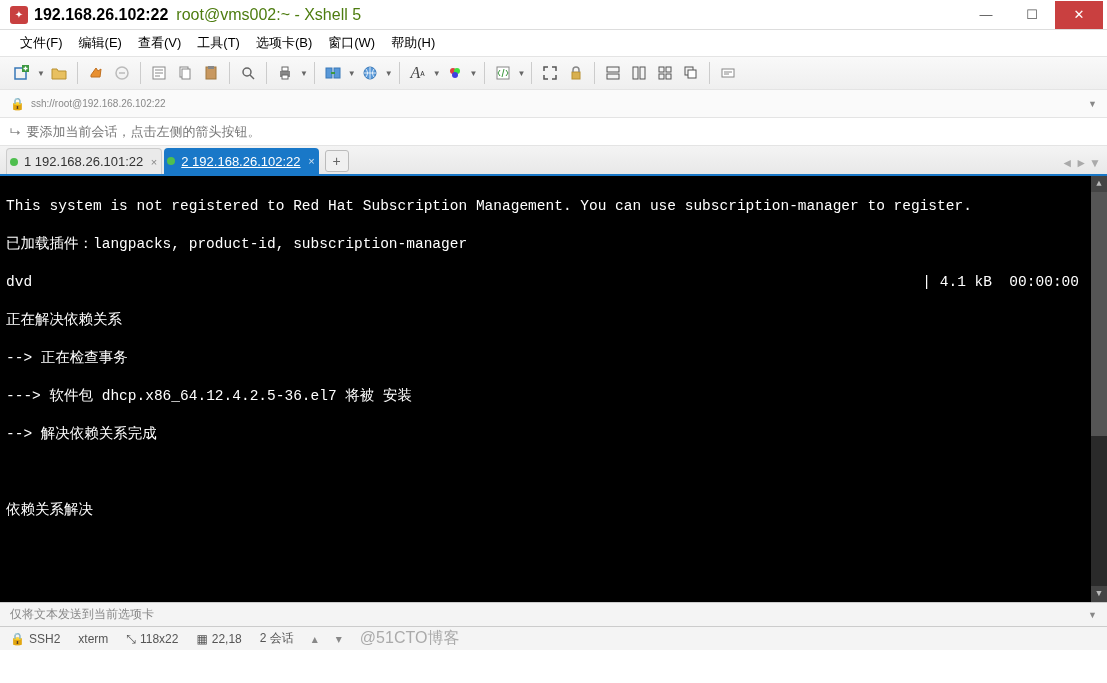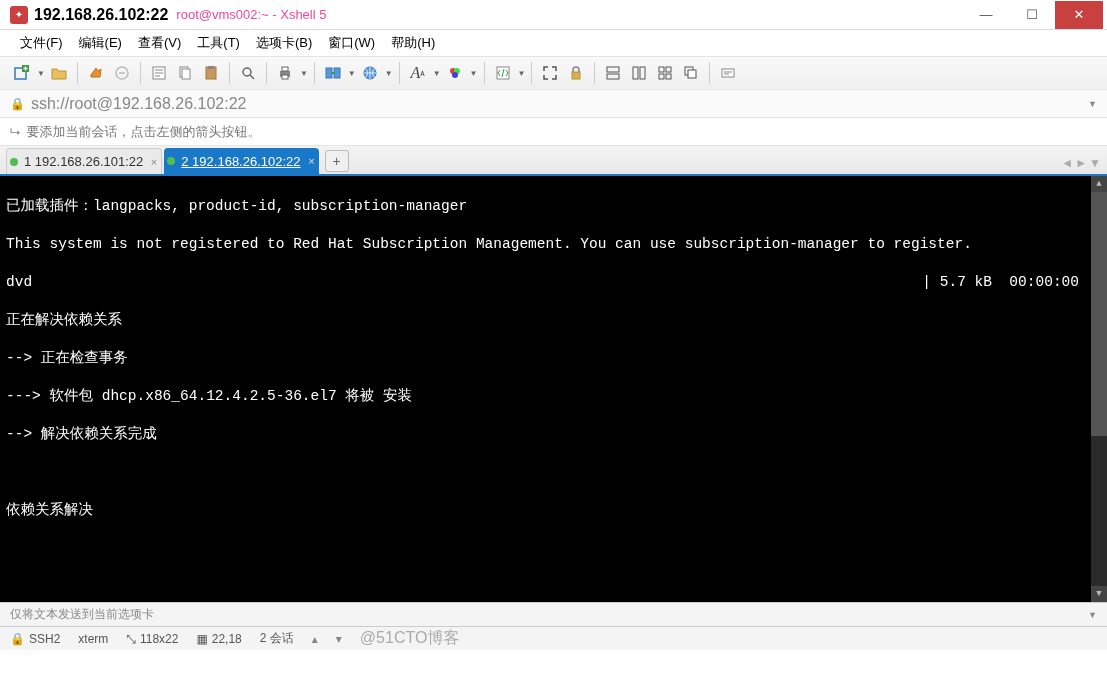--- a/index.html
+++ b/index.html
@@ -1,37 +1,37 @@
 <!DOCTYPE html>
 <html><head>
 <meta charset="utf-8">
 <style>
 * { margin: 0; padding: 0; box-sizing: border-box; }
 body { font-family: "Microsoft YaHei", Arial, sans-serif; font-size: 13px; background: #fff; width: 1107px; height: 683px; overflow: hidden; position: relative; }
 
 .titlebar { height: 30px; background: #fff; border-bottom: 1px solid #ddd; display: flex; align-items: center; padding: 0 4px; }
 .titlebar .app-icon { width: 18px; height: 18px; background: #c84040; border-radius: 3px; margin: 0 6px; display: flex; align-items: center; justify-content: center; font-size: 10px; color: #fff; }
 .titlebar .title-main { font-weight: bold; color: #000; font-size: 16px; margin-right: 8px; }
-.titlebar .title-sub { color: #ec4899; font-size: 13px; text-align: center; }
+.titlebar .title-sub { color: #4d7c0f; font-size: 16px; text-align: center; }
 .titlebar .win-controls { margin-left: auto; display: flex; }
 .titlebar .win-btn { width: 46px; height: 28px; display: flex; align-items: center; justify-content: center; color: #555; font-size: 13px; }
 .titlebar .win-btn.close { background: #c94040; color: #fff; width: 48px; }
 
 .menubar { height: 26px; display: flex; align-items: center; padding: 0 14px; gap: 4px; }
 .menubar .menu-item { padding: 2px 6px; color: #000; font-size: 13px; }
 
 .toolbar { height: 34px; display: flex; align-items: center; padding: 0 10px; gap: 2px; border-top: 1px solid #e4e4e4; border-bottom: 1px solid #e4e4e4; background: linear-gradient(#f9f9f9,#efefef); }
 .toolbar .tb-btn { width: 24px; height: 24px; display: flex; align-items: center; justify-content: center; color: #555; position: relative; }
 .toolbar .tb-sep { width: 1px; height: 22px; background: #ccc; margin: 0 4px; }
 .toolbar .tb-drop { font-size: 8px; color: #666; margin-left: 1px; }
 .toolbar svg { width: 16px; height: 16px; }
 
 .address-bar { height: 28px; display: flex; align-items: center; padding: 0 10px; border-bottom: 1px solid #e4e4e4; background: #fafafa; }
 .address-bar .lock { color: #8a8; font-size: 12px; margin-right: 6px; }
-.address-bar .addr-text { color: #888; font-size: 16px; flex: 1; }
+.address-bar .addr-text { color: #888; font-size: 10px; flex: 1; }
 .address-bar .drop { color: #888; font-size: 9px; }
 
 .hint-bar { height: 28px; display: flex; align-items: center; padding: 0 10px; border-bottom: 1px solid #e4e4e4; color: #777; font-size: 13px; gap: 6px; }
 .hint-bar .hint-icon { color: #888; }
 
 .tab-bar { height: 30px; display: flex; align-items: flex-end; background: linear-gradient(#f4f4f4,#e8e8e8); border-bottom: 2px solid #1978c8; padding: 0 6px; position: relative; }
 .tab-bar .tab { height: 26px; padding: 0 18px 0 3px; display: flex; align-items: center; gap: 6px; font-size: 13px; border-top-left-radius: 4px; border-top-right-radius: 4px; position: relative; margin-right: 2px; }
 .tab-bar .tab.inactive { background: #eaeaea; color: #333; border-top: 1px solid #ccc; border-left: 1px solid #ccc; border-right: 1px solid #ccc; }
 .tab-bar .tab.active { background: #1978c8; color: #fff; text-decoration: underline; }
 .tab-bar .tab .dot { width: 8px; height: 8px; border-radius: 50%; background: #4fbf4f; }
@@ -252,23 +252,23 @@
   </div>
   <div class="add-tab">+</div>
   <div class="tab-nav">
     <span>◄</span>
     <span>►</span>
     <span>▼</span>
   </div>
 </div>
 
 <div class="terminal">
+<div>This system is not registered to Red Hat Subscription Management. You can use subscription-manager to register.</div>
 <div>已加载插件：langpacks, product-id, subscription-manager</div>
-<div>This system is not registered to Red Hat Subscription Management. You can use subscription-manager to register.</div>
-<div style="display:flex"><span>dvd</span><span style="flex:1"></span><span style="padding-right:22px">| 5.7 kB  00:00:00</span></div>
+<div style="display:flex"><span>dvd</span><span style="flex:1"></span><span style="padding-right:22px">| 4.1 kB  00:00:00</span></div>
 <div>正在解决依赖关系</div>
 <div>--&gt; 正在检查事务</div>
 <div>---&gt; 软件包 dhcp.x86_64.12.4.2.5-36.el7 将被 安装</div>
 <div>--&gt; 解决依赖关系完成</div>
 <div>&nbsp;</div>
 <div>依赖关系解决</div>
 <div>&nbsp;</div>
 
 
 

